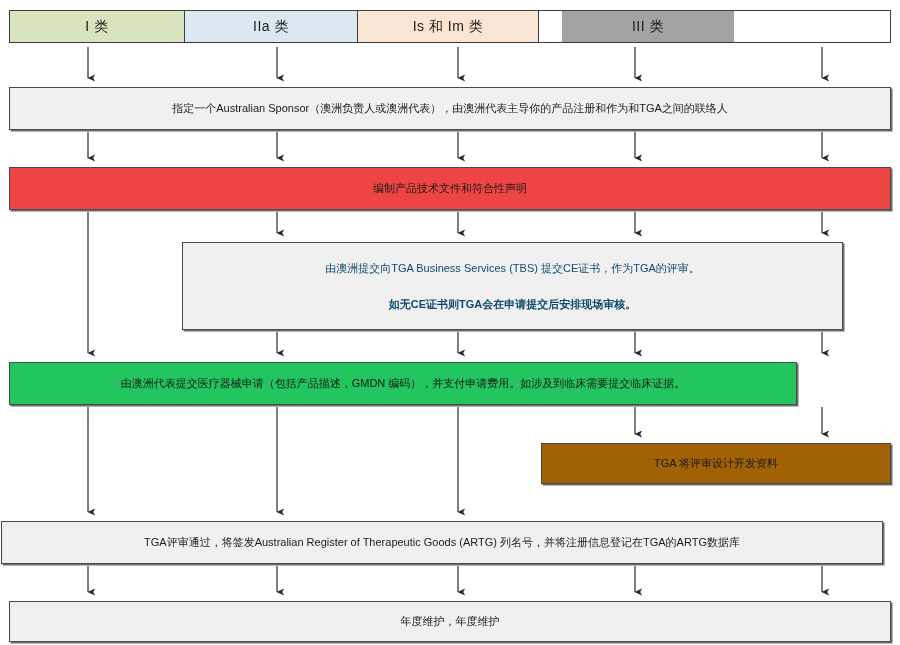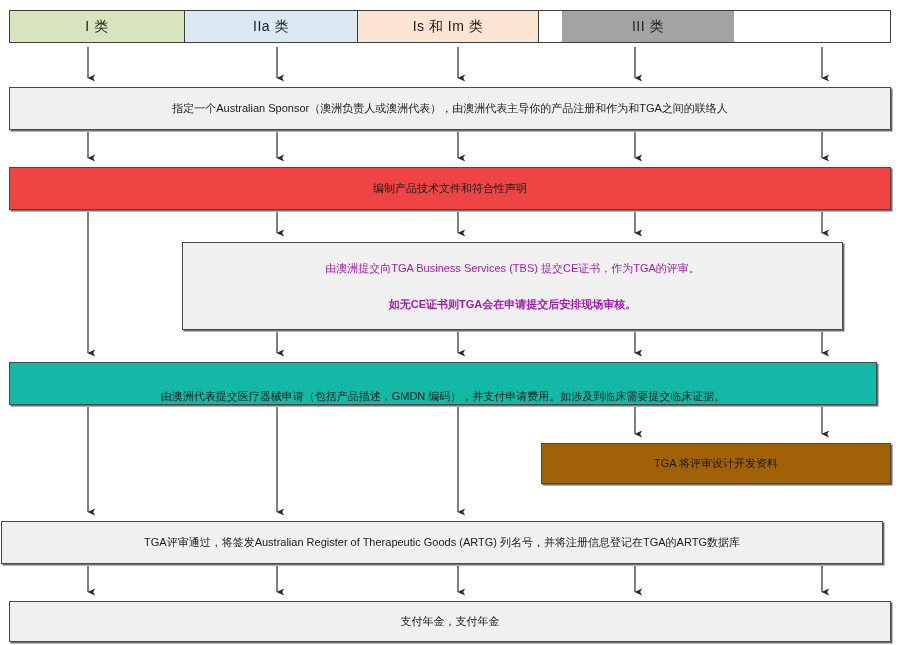--- a/index.html
+++ b/index.html
@@ -95,35 +95,35 @@
       </div>
     </div>
 
   <div id="boxes">
       <div class="box" style="left: 9px; top: 87px; width: 882px; height: 43px; background: rgb(240, 240, 240); border-color: rgb(74, 74, 74); color: rgb(26, 26, 26);">
         <span class="line">指定一个Australian Sponsor（澳洲负责人或澳洲代表），由澳洲代表主导你的产品注册和作为和TGA之间的联络人</span>
       </div>
       <div class="box" style="left: 9px; top: 167px; width: 882px; height: 43px; background: #ef4444; border-color: rgb(74, 74, 74); color: rgb(26, 26, 26);">
         <span class="line">编制产品技术文件和符合性声明</span>
       </div>
-      <div class="box two-line" style="left: 182px; top: 242px; width: 661px; height: 88px; background: rgb(240, 240, 240); border-color: rgb(74, 74, 74); color: #a21caf;">
+      <div class="box two-line" style="left: 182px; top: 242px; width: 661px; height: 88px; background: rgb(240, 240, 240); border-color: rgb(74, 74, 74); color: #0c4a6e;">
         <span class="line">由澳洲提交向TGA Business Services (TBS) 提交CE证书，作为TGA的评审。</span>
         <span class="line">如无CE证书则TGA会在申请提交后安排现场审核。</span>
       </div>
-      <div class="box" style="left: 9px; top: 362px; width: 868px; height: 43px; background: #14b8a6; border-color: rgb(74, 74, 74); color: rgb(26, 26, 26); justify-content: flex-end;">
+      <div class="box" style="left: 9px; top: 362px; width: 788px; height: 43px; background: #22c55e; border-color: rgb(74, 74, 74); color: rgb(26, 26, 26);">
         <span class="line">由澳洲代表提交医疗器械申请（包括产品描述，GMDN 编码），并支付申请费用。如涉及到临床需要提交临床证据。</span>
       </div>
       <div class="box" style="left: 541px; top: 443px; width: 350px; height: 41px; background: #a16207; border-color: rgb(74, 74, 74); color: rgb(26, 26, 26);">
         <span class="line">TGA 将评审设计开发资料</span>
       </div>
       <div class="box" style="left: 1px; top: 521px; width: 882px; height: 43px; background: rgb(240, 240, 240); border-color: rgb(74, 74, 74); color: rgb(26, 26, 26);">
         <span class="line">TGA评审通过，将签发Australian Register of Therapeutic Goods (ARTG) 列名号，并将注册信息登记在TGA的ARTG数据库</span>
       </div>
       <div class="box" style="left: 9px; top: 601px; width: 882px; height: 41px; background: rgb(240, 240, 240); border-color: rgb(74, 74, 74); color: rgb(26, 26, 26);">
-        <span class="line">支付年金，支付年金</span>
+        <span class="line">年度维护，年度维护</span>
       </div>
     </div>
 
   <svg id="arrows" viewBox="0 0 900 645" xmlns="http://www.w3.org/2000/svg">
     <defs>
       <marker id="ah" markerWidth="9" markerHeight="9" refX="4.2" refY="7.6" orient="auto" markerUnits="userSpaceOnUse">
         <path d="M0.6,0.4 L4.2,8.2 L7.8,0.4 L4.2,2.4 Z" fill="#2b2b2b"></path>
       </marker>
     </defs>
     <g id="arrow-group">

